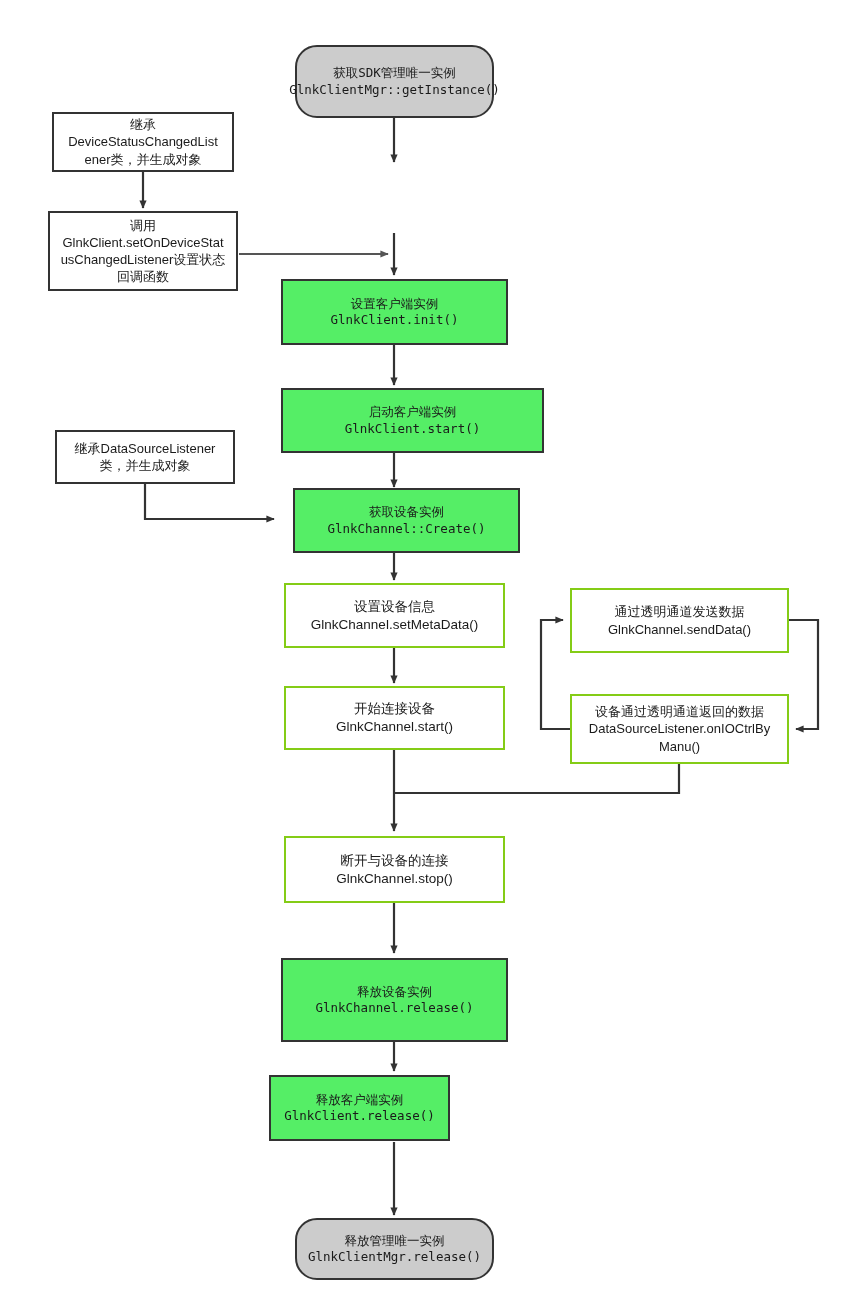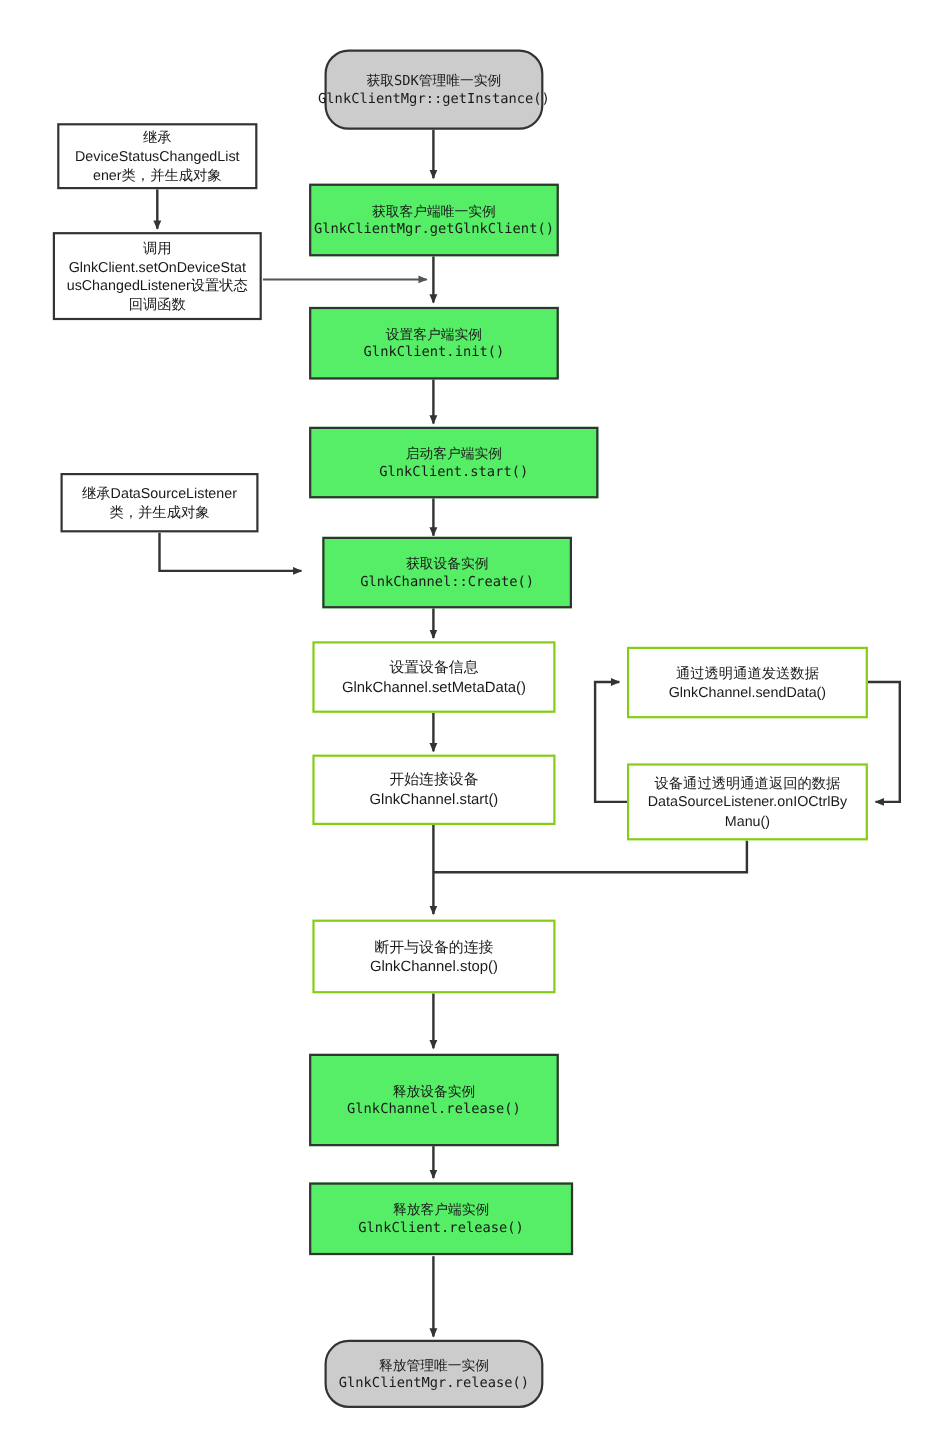--- a/index.html
+++ b/index.html
@@ -114,24 +114,20 @@
       <path d="M789,620 L818,620 L818,729 L796,729" marker-end="url(#arrow)"></path>
       <path d="M679,764 L679,793 L394,793"></path>
     </g>
   </svg>
 
   <div class="node terminal mono" style="left:295px; top:45px; width:199px; height:73px;">
     <span class="l1">获取SDK管理唯一实例</span>
     <span class="l2">GlnkClientMgr::getInstance()</span>
   </div>
 
-  <div class="node green mono" style="left:281px; top:167px; width:227px; height:66px;">
-    <span class="l1">获取客户端唯一实例</span>
-    <span class="l2">GlnkClientMgr.getGlnkClient()</span>
-  </div>
 
   <div class="node green mono" style="left:281px; top:279px; width:227px; height:66px;">
     <span class="l1">设置客户端实例</span>
     <span class="l2">GlnkClient.init()</span>
   </div>
 
   <div class="node green mono" style="left:281px; top:388px; width:263px; height:65px;">
     <span class="l1">启动客户端实例</span>
     <span class="l2">GlnkClient.start()</span>
   </div>
@@ -154,21 +150,21 @@
   <div class="node plain sans" style="left:284px; top:836px; width:221px; height:67px;">
     <span class="l1">断开与设备的连接</span>
     <span class="l2">GlnkChannel.stop()</span>
   </div>
 
   <div class="node green mono" style="left:281px; top:958px; width:227px; height:84px;">
     <span class="l1">释放设备实例</span>
     <span class="l2">GlnkChannel.release()</span>
   </div>
 
-  <div class="node green mono" style="left:281px; top:1075px; width:240px; height:66px;">
+  <div class="node green mono" style="left:269px; top:1075px; width:181px; height:66px;">
     <span class="l1">释放客户端实例</span>
     <span class="l2">GlnkClient.release()</span>
   </div>
 
   <div class="node note sans" style="left:52px; top:112px; width:182px; height:60px; font-size:13px;">
     <span class="l1">继承</span>
     <span class="l2">DeviceStatusChangedList</span>
     <span class="l3">ener类，并生成对象</span>
   </div>
 

